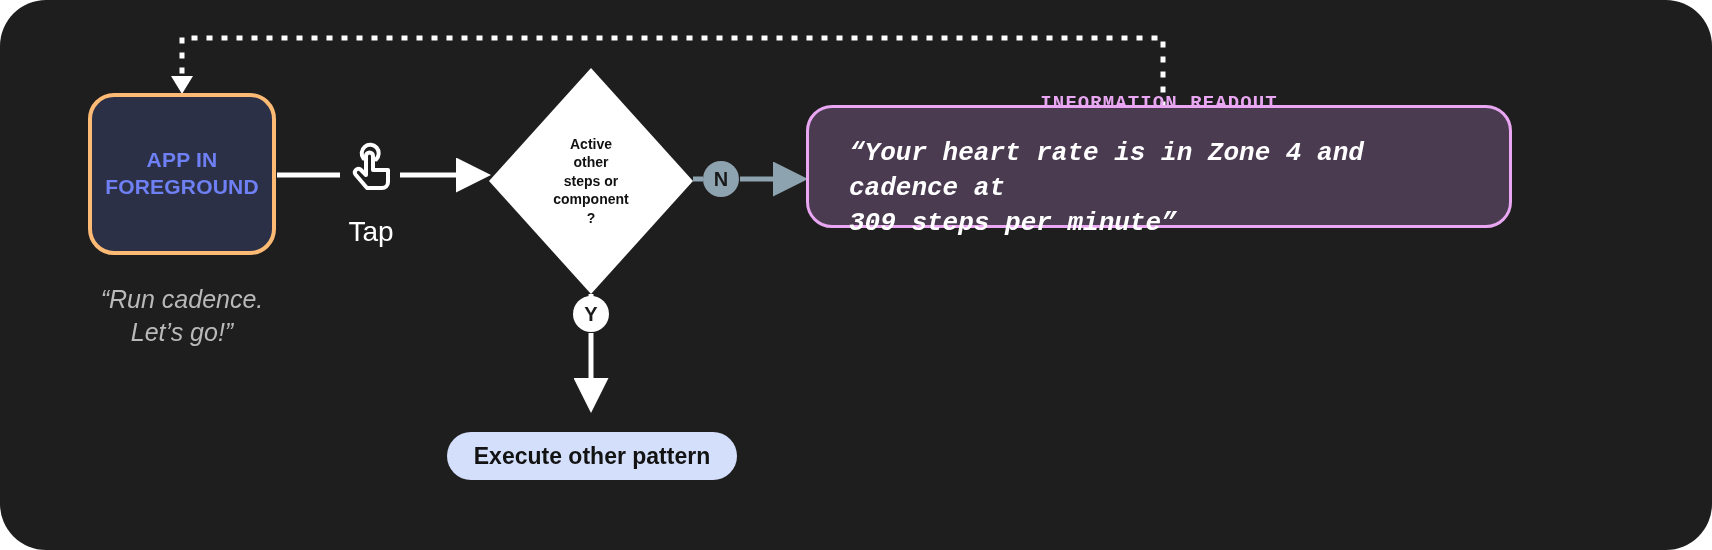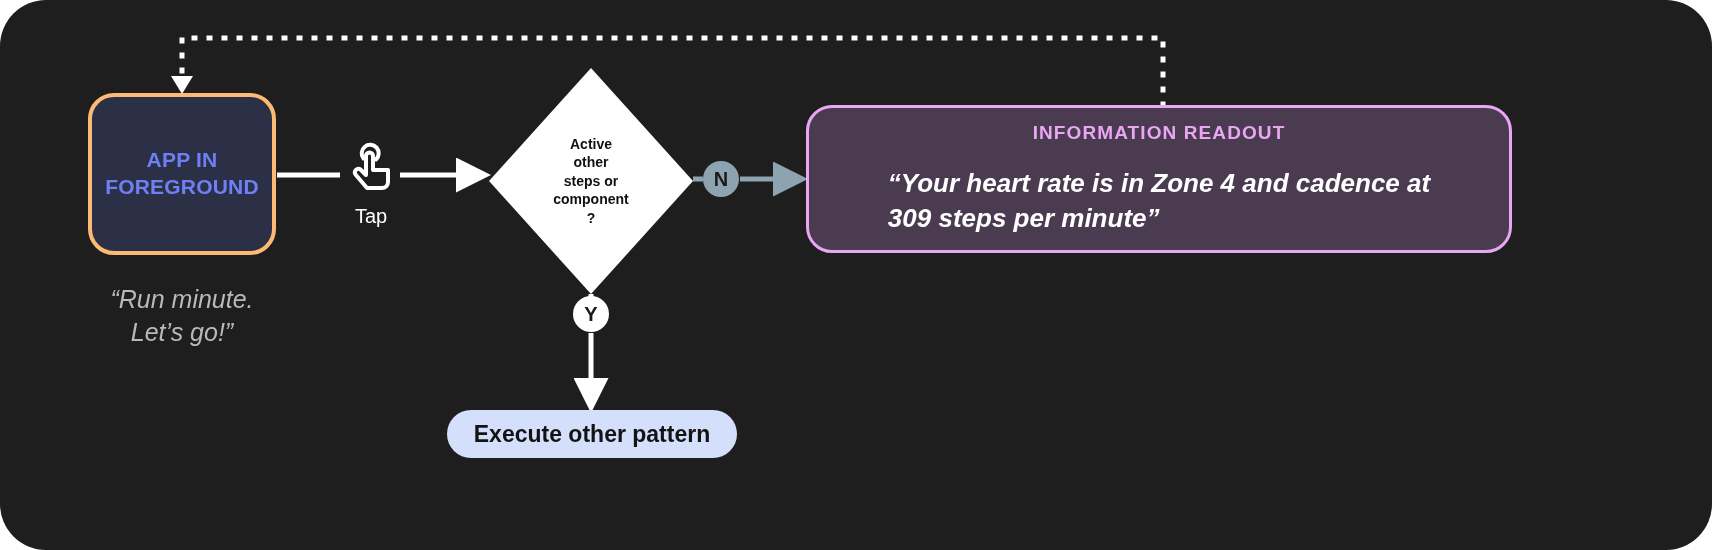--- a/index.html
+++ b/index.html
@@ -61,23 +61,23 @@
   
   #tap-group {
     left: 330px;
     top: 142px;
     width: 82px;
     text-align: center;
   }
   #tap-group .tap-icon { display: block; margin: 0 auto; }
   #tap-group .tap-label {
     display: block;
-    margin-top: 8px;
+    margin-top: 20px;
     color: #ffffff;
-    font-size: 20px;
+    font-size: 28px;
     line-height: 1;
   }
 
   
   #decision-node {
     left: 489px;
     top: 68px;
     width: 204px;
     height: 226px;
   }
@@ -122,29 +122,30 @@
     height: 36px;
     background: #ffffff;
     color: #1a1a1a;
   }
 
   
   #readout-node {
     left: 806px;
     top: 105px;
     width: 706px;
-    height: 148px;
+    height: 123px;
     box-sizing: border-box;
     background: #4a3b51;
     border: 3px solid #e9a6f2;
     border-radius: 26px;
     display: flex;
     flex-direction: column;
     align-items: center;
     justify-content: center;
+    font-family: Liberation Mono, monospace;
   }
   #readout-node .readout-title {
     color: #e9a6f2;
     font-size: 19px;
     font-weight: bold;
     letter-spacing: 1.1px;
     margin-bottom: 22px;
   }
   #readout-node .readout-body {
     color: #ffffff;
@@ -152,21 +153,21 @@
     font-style: italic;
     font-weight: bold;
     line-height: 1.35;
     text-align: left;
     max-width: 620px;
   }
 
   
   #execute-pill {
     left: 447px;
-    top: 410px;
+    top: 432px;
     width: 290px;
     height: 48px;
     background: #d4dffb;
     border-radius: 24px;
     display: flex;
     align-items: center;
     justify-content: center;
     color: #131313;
     font-size: 23px;
     font-weight: bold;
@@ -215,21 +216,21 @@
   </svg>
 
   <div id="app-node" class="abs">
     <div class="label">
       <span>APP IN</span><br>
       <span>FOREGROUND</span>
     </div>
   </div>
 
   <div id="app-caption" class="abs">
-    <span>“Run minute.</span><br>
+    <span>“Run cadence.</span><br>
     <span>Let’s go!”</span>
   </div>
 
   <div id="tap-group" class="abs">
     <svg class="tap-icon" width="52" height="56" viewBox="0 0 52 56" xmlns="http://www.w3.org/2000/svg">
 
       <path d="M18.5 16.5 A8.5 8.5 0 1 1 31 17.5" fill="none" stroke="#ffffff" stroke-width="4" stroke-linecap="round"></path>
 
       <path d="M21 14 L21 33 L15.5 27.5 A3.6 3.6 0 0 0 10.5 32.5 L22 46 L37 46
                A6 6 0 0 0 43 40 L43 28 L28 28 L28 14

